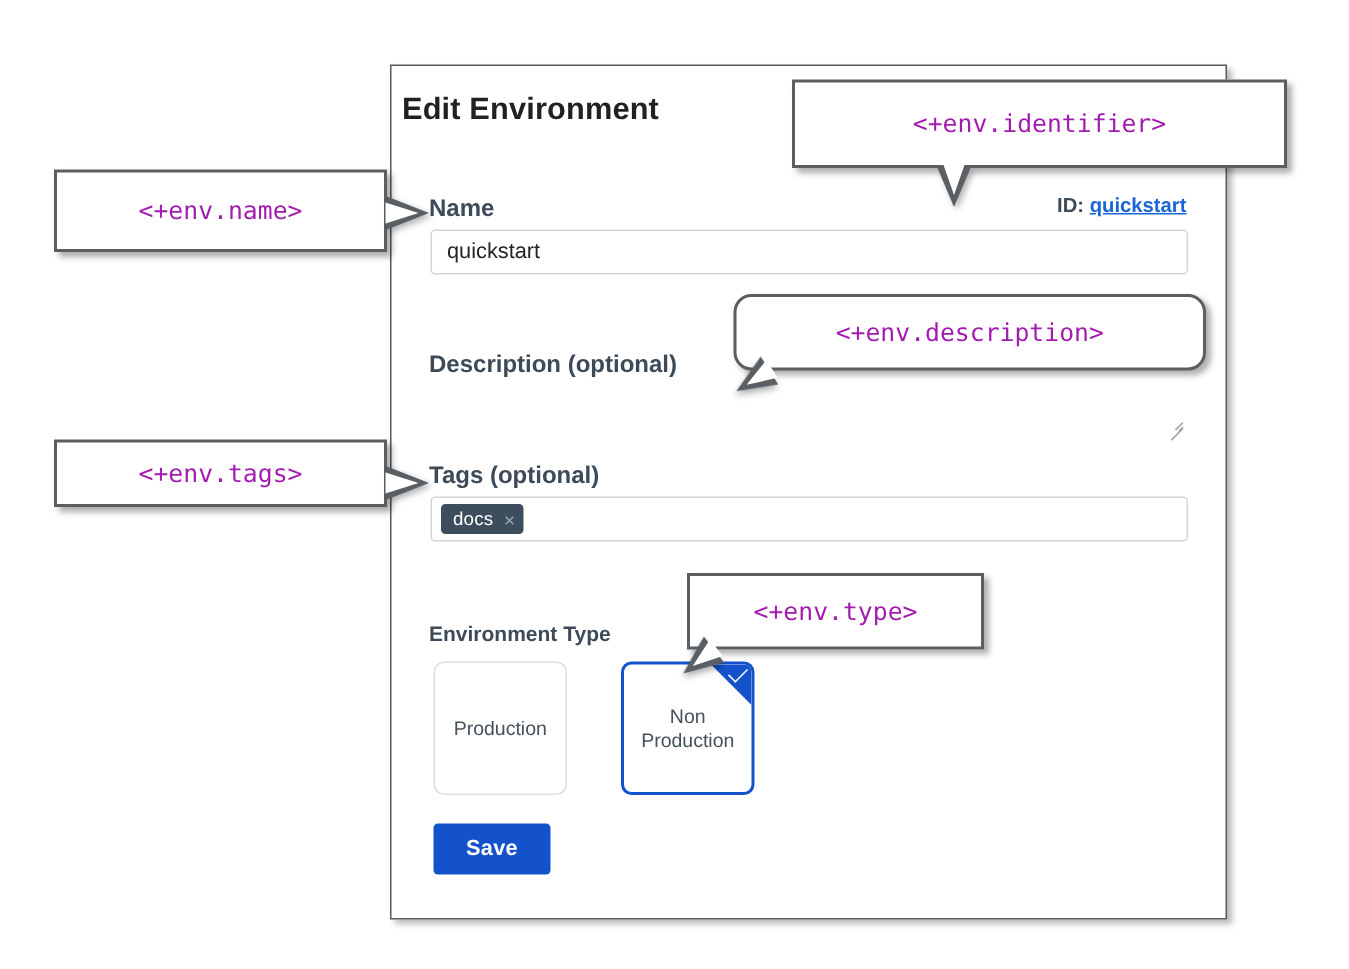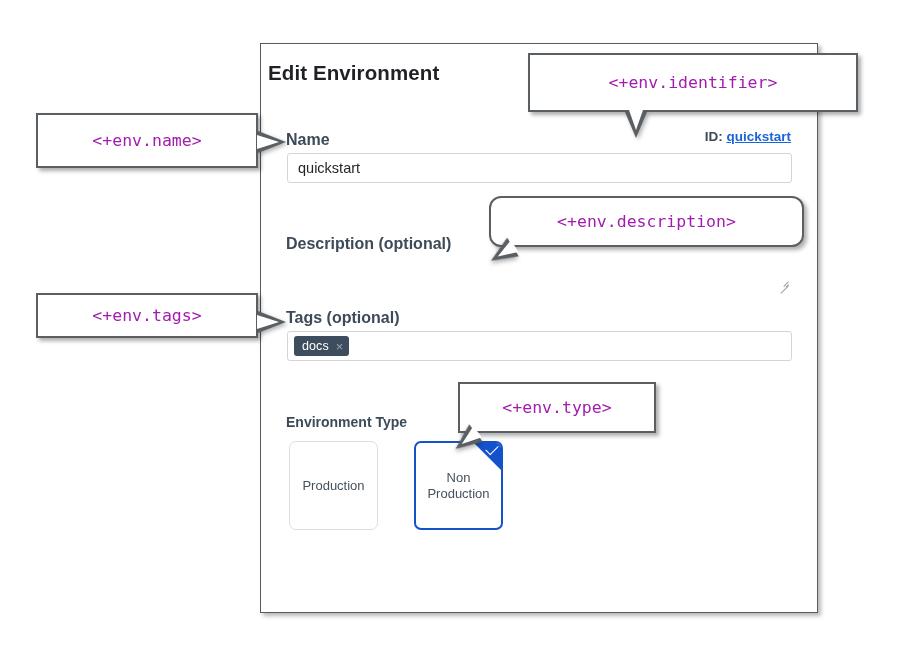--- a/index.html
+++ b/index.html
@@ -325,20 +325,21 @@
 
   <div class="env-card" id="env-card-non-production">
     <span>
       <span>Non</span><br>
       <span>Production</span>
     </span>
     <span class="card-check-corner"></span>
     <span class="card-check-mark"></span>
   </div>
 
+  <button id="save-button">Save</button>
 </div>
 
 <div class="callout" id="callout-env-name">
   <span>&lt;+env.name&gt;</span>
   <span class="tail tail-right" style="left:220px; top:27px;">
     <span class="tail-border"></span>
       <span class="tail-fill"></span>
   </span>
 </div>
 

